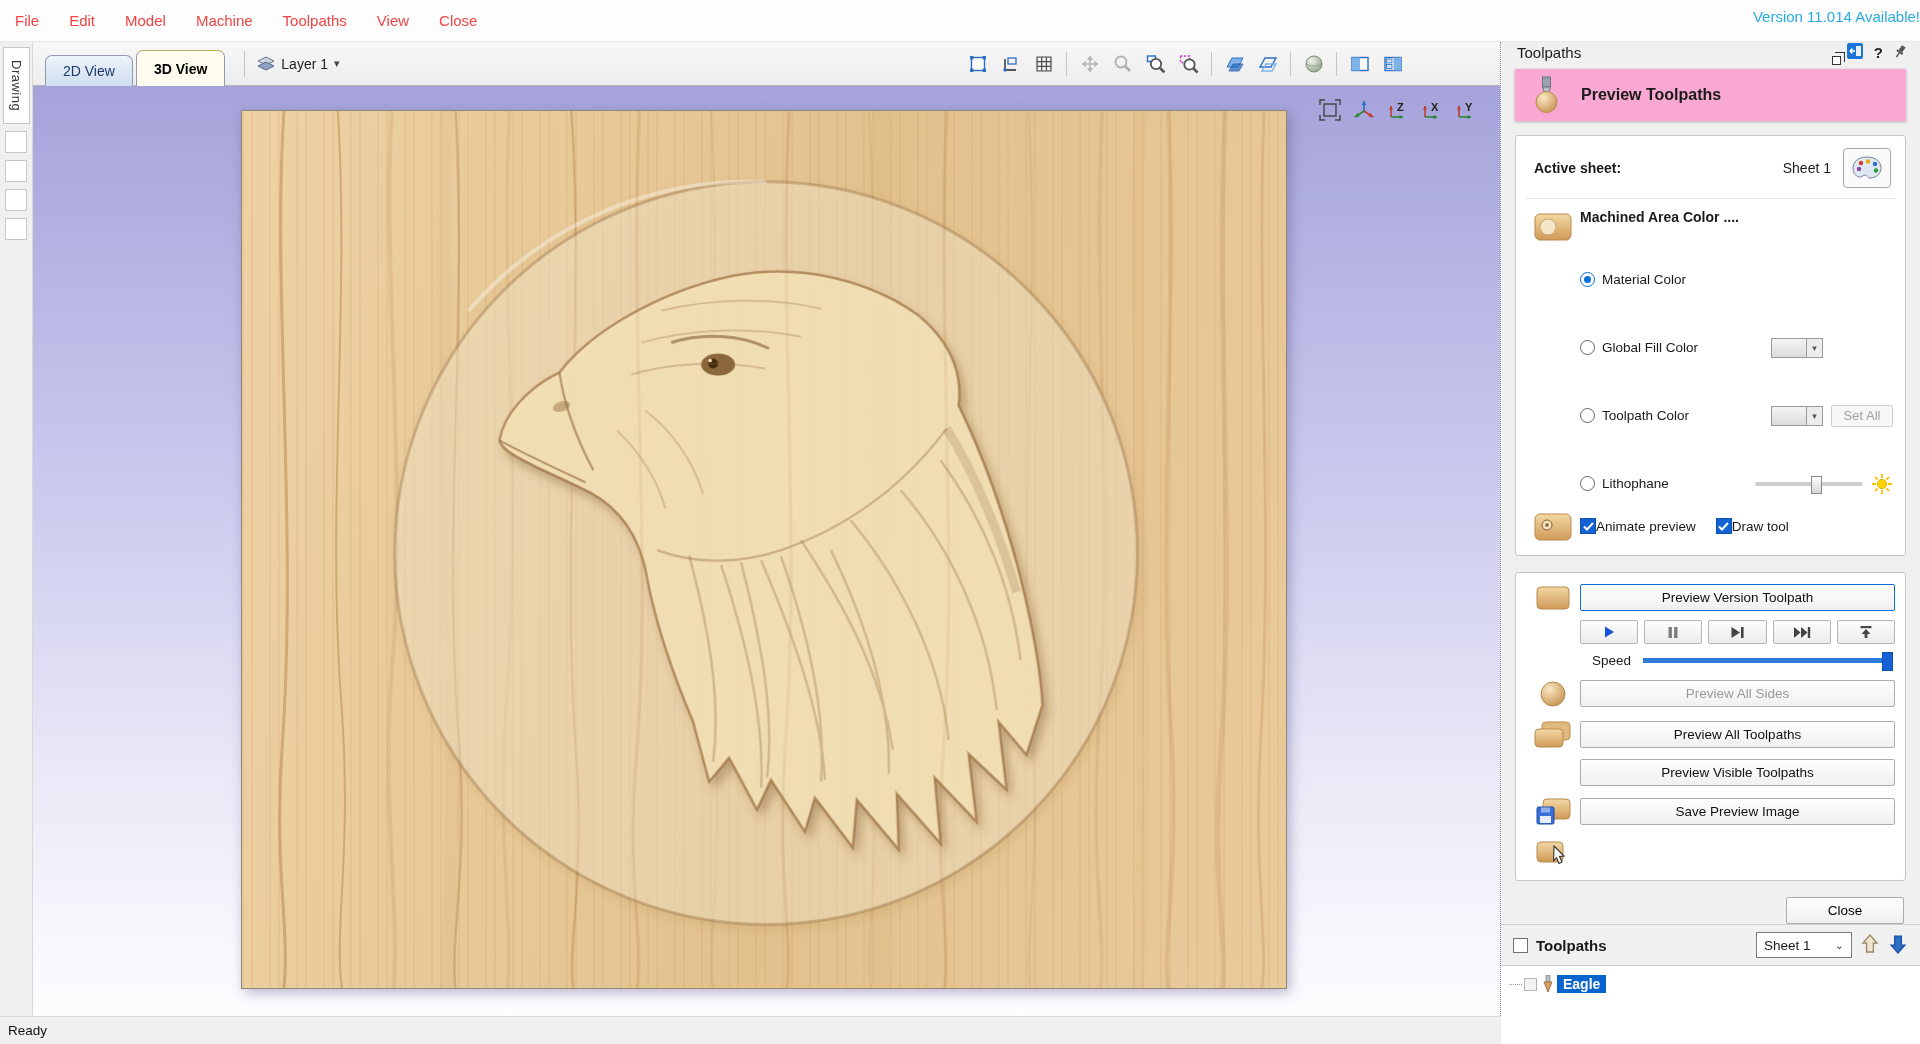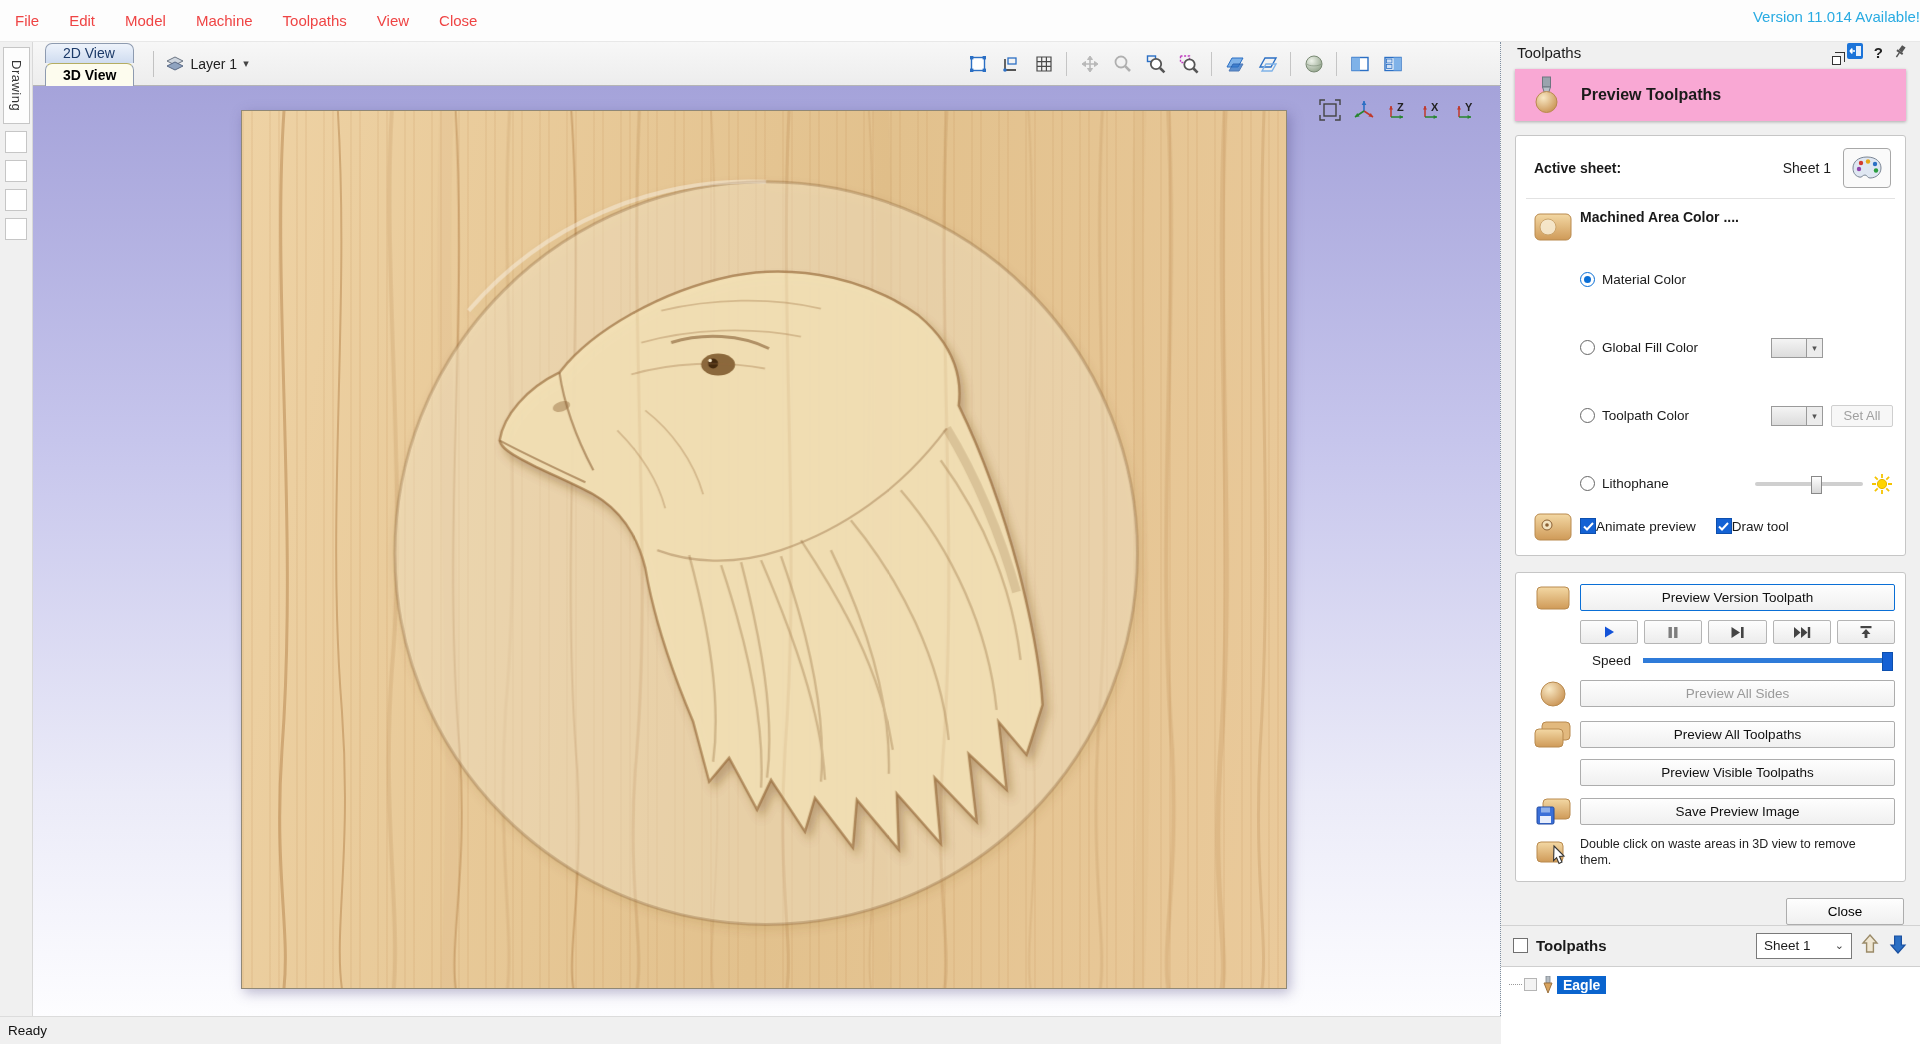--- a/index.html
+++ b/index.html
@@ -25,21 +25,21 @@
   
   .leftbar { width:33px; background:#f0f0f0; border-right:1px solid #d8d8d8; display:flex; flex-direction:column; align-items:center; }
   .drawing-tab { width:27px; margin-top:5px; padding:12px 0; background:#fdfdfd; border:1px solid #c6c6c6; display:flex; justify-content:center; }
   .vtext { writing-mode:vertical-rl; font-size:13px; color:#333; letter-spacing:.5px; }
   .side-slot { width:22px; height:22px; background:#fff; border:1px solid #c6c6c6; margin-top:7px; }
   .side-slot:first-of-type { margin-top:16px; }
 
   
   .center { flex:1; display:flex; flex-direction:column; position:relative; }
   .tabstrip { height:44px; background:linear-gradient(#f7f7f7,#ededed); border-bottom:1px solid #b5b5b5; display:flex; align-items:flex-end; }
-  .tabs { display:flex; padding-left:12px; height:100%;flex-direction:column; }
+  .tabs { display:flex; align-items:flex-end; padding-left:12px; height:100%; }
   .tab { height:31px; display:flex; align-items:center; padding:0 17px; margin-right:3px; font-size:14px;
          border:1px solid #8e9bb0; border-bottom:none; border-radius:7px 7px 0 0;
          background:linear-gradient(#eef3fb,#cfdcf0); color:#1c3a68; position:relative; top:1px; }
   .tab.active { height:36px; background:#fdfcee; border-color:#b4ad62 #8e9bb0 #fdfcee; font-weight:700; color:#000; z-index:2; }
   .strip-mid { display:flex; align-items:center; height:100%; margin-left:16px; gap:8px; }
   .vsep { width:1px; height:26px; background:#c2c2c2; }
   .layerctl { display:flex; align-items:center; gap:6px; font-size:14px; color:#222; padding:0 4px; }
   .chev { font-size:11px; color:#444; }
   .toolbar { margin-left:auto; margin-right:92px; display:flex; align-items:center; gap:2px; height:100%; }
   .tbtn { width:31px; height:30px; display:flex; align-items:center; justify-content:center; border-radius:3px; }
@@ -683,21 +683,20 @@
         </div>
       </div>
 
       <div class="noterow">
         <div class="icol">
           <svg width="34" height="30" viewBox="0 0 34 30">
             <rect x="1" y="4" width="26" height="20" rx="4" fill="url(#tanGrad)" stroke="#b98a4e"></rect>
             <path d="M18 8 L28 18 L23.5 18.4 L26 24 L23 25.4 L20.6 19.6 L17.6 22.6 Z" fill="#fff" stroke="#333" stroke-width="1.1"></path>
           </svg>
         </div>
-        <div class="note-text">Double click on waste areas in 3D view to remove them.</div>
       </div>
     </div>
 
     <div class="closerow">
       <button class="close-btn">Close</button>
     </div>
 
     <div class="bottom">
       <div class="list-header">
         <span class="ucbx"></span>

